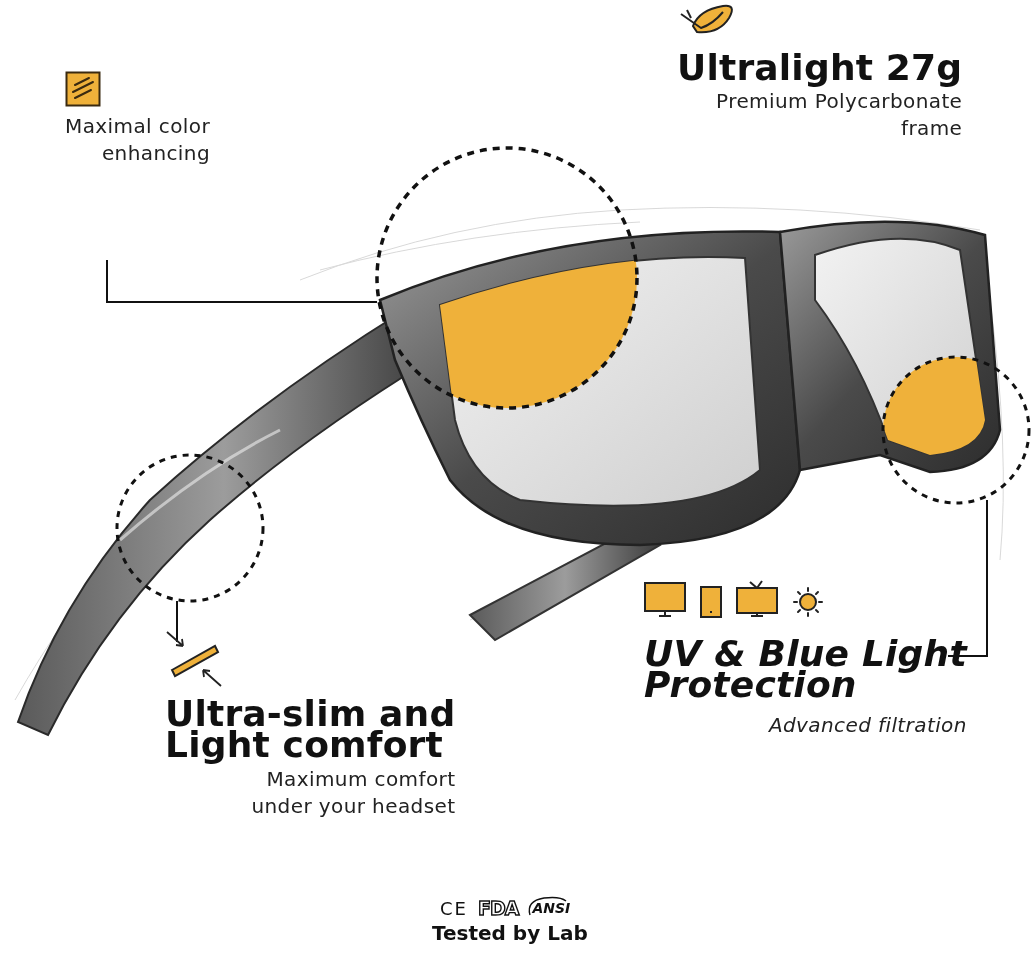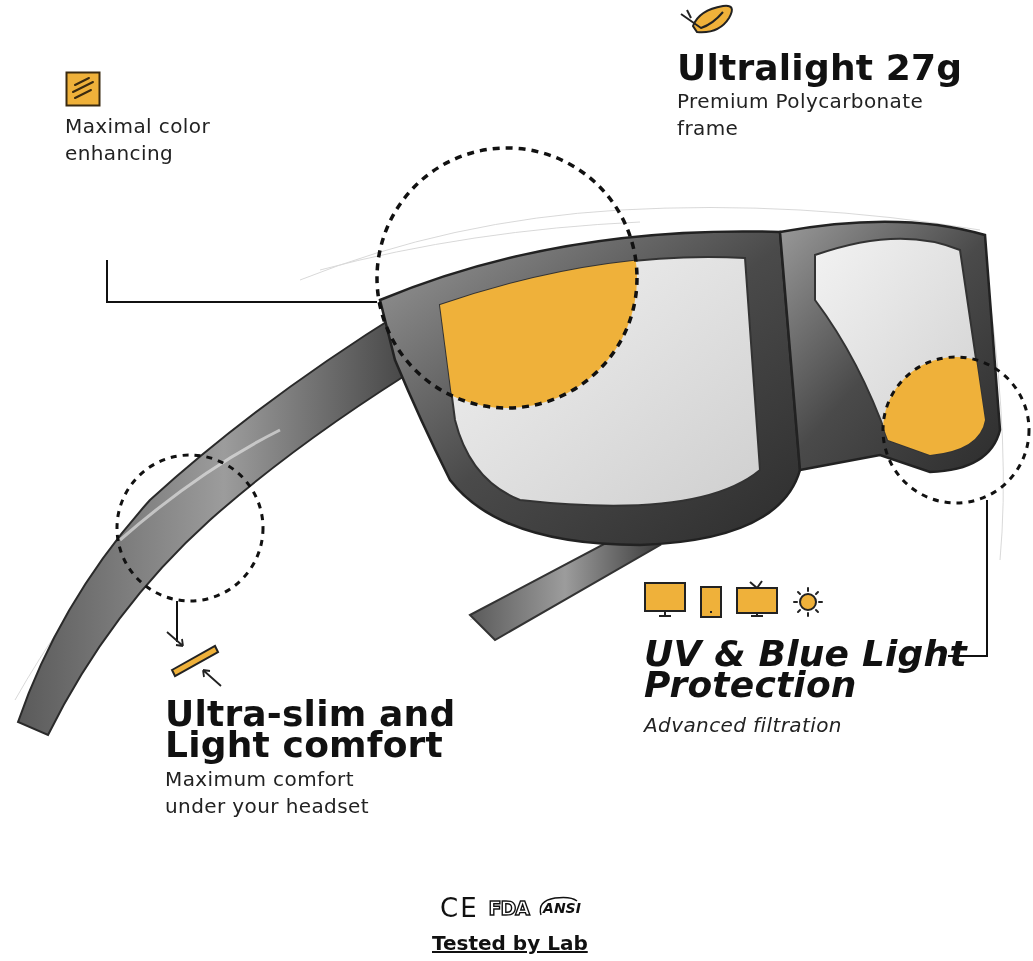--- a/index.html
+++ b/index.html
@@ -2,21 +2,21 @@
 <html><head>
   <meta charset="utf-8">
   <style>
     html, body { margin: 0; padding: 0; background: #ffffff; }
     body { width: 1033px; height: 961px; position: relative; overflow: hidden;
            font-family: "Liberation Sans", sans-serif; color: #111; }
     .abs { position: absolute; }
     .title { font-family: "DejaVu Sans", sans-serif; font-weight: bold; font-size: 36px;
              line-height: 31px; letter-spacing: 0.2px; color: #111; }
     .sub { font-family: "DejaVu Sans", sans-serif; font-weight: normal; font-size: 20px;
-           line-height: 27px; color: #222; letter-spacing: 0.4px; }
+           line-height: 27px; color: #222; letter-spacing: 0.4px; text-align: right; }
     .certs { font-family: "DejaVu Sans", sans-serif; font-weight: bold; font-size: 20px; }
     svg { display: block; }
   </style>
 </head>
 <body>
 
 <svg class="abs" style="left:0;top:0" width="1033" height="961" viewBox="0 0 1033 961">
   <defs>
     <linearGradient id="frameGrad" x1="0" y1="0" x2="1" y2="1">
       <stop offset="0" stop-color="#9a9a9a"></stop>
@@ -149,23 +149,23 @@
     <div>Light comfort</div>
   </div>
   <div class="sub" style="margin-top:6px;">
     <div>Maximum comfort</div>
     <div>under your headset</div>
   </div>
 </div>
 
 <div class="abs" style="left:432px;top:895px;width:180px;">
   <div style="display:flex;align-items:center;gap:10px;margin-left:8px;height:26px;">
-    <span style="font-family:'DejaVu Sans',sans-serif;font-size:26px;letter-spacing:2px;color:#111;">CE</span>
+    <span style="font-family:'DejaVu Sans',sans-serif;font-size:18px;letter-spacing:2px;color:#111;">CE</span>
     <span style="font-family:'DejaVu Sans',sans-serif;font-weight:bold;font-size:19px;color:#fff;-webkit-text-stroke:1.4px #111;letter-spacing:-1px;">FDA</span>
     <span style="position:relative;display:inline-block;padding:0 4px;">
       <span style="font-family:'DejaVu Sans',sans-serif;font-weight:bold;font-style:italic;font-size:14px;color:#111;">ANSI</span>
       <svg style="position:absolute;left:-4px;top:-4px;" width="44" height="26" viewBox="0 0 44 26">
         <path d="M6 20 Q2 6 20 3 Q36 1 42 6" stroke="#111" stroke-width="1.4" fill="none"></path>
       </svg>
     </span>
   </div>
-  <div class="certs" style="margin-top:10px;text-decoration:underline;">Tested by Lab</div>
+  <div class="certs" style="">Tested by Lab</div>
 </div>
 
 </body></html>

